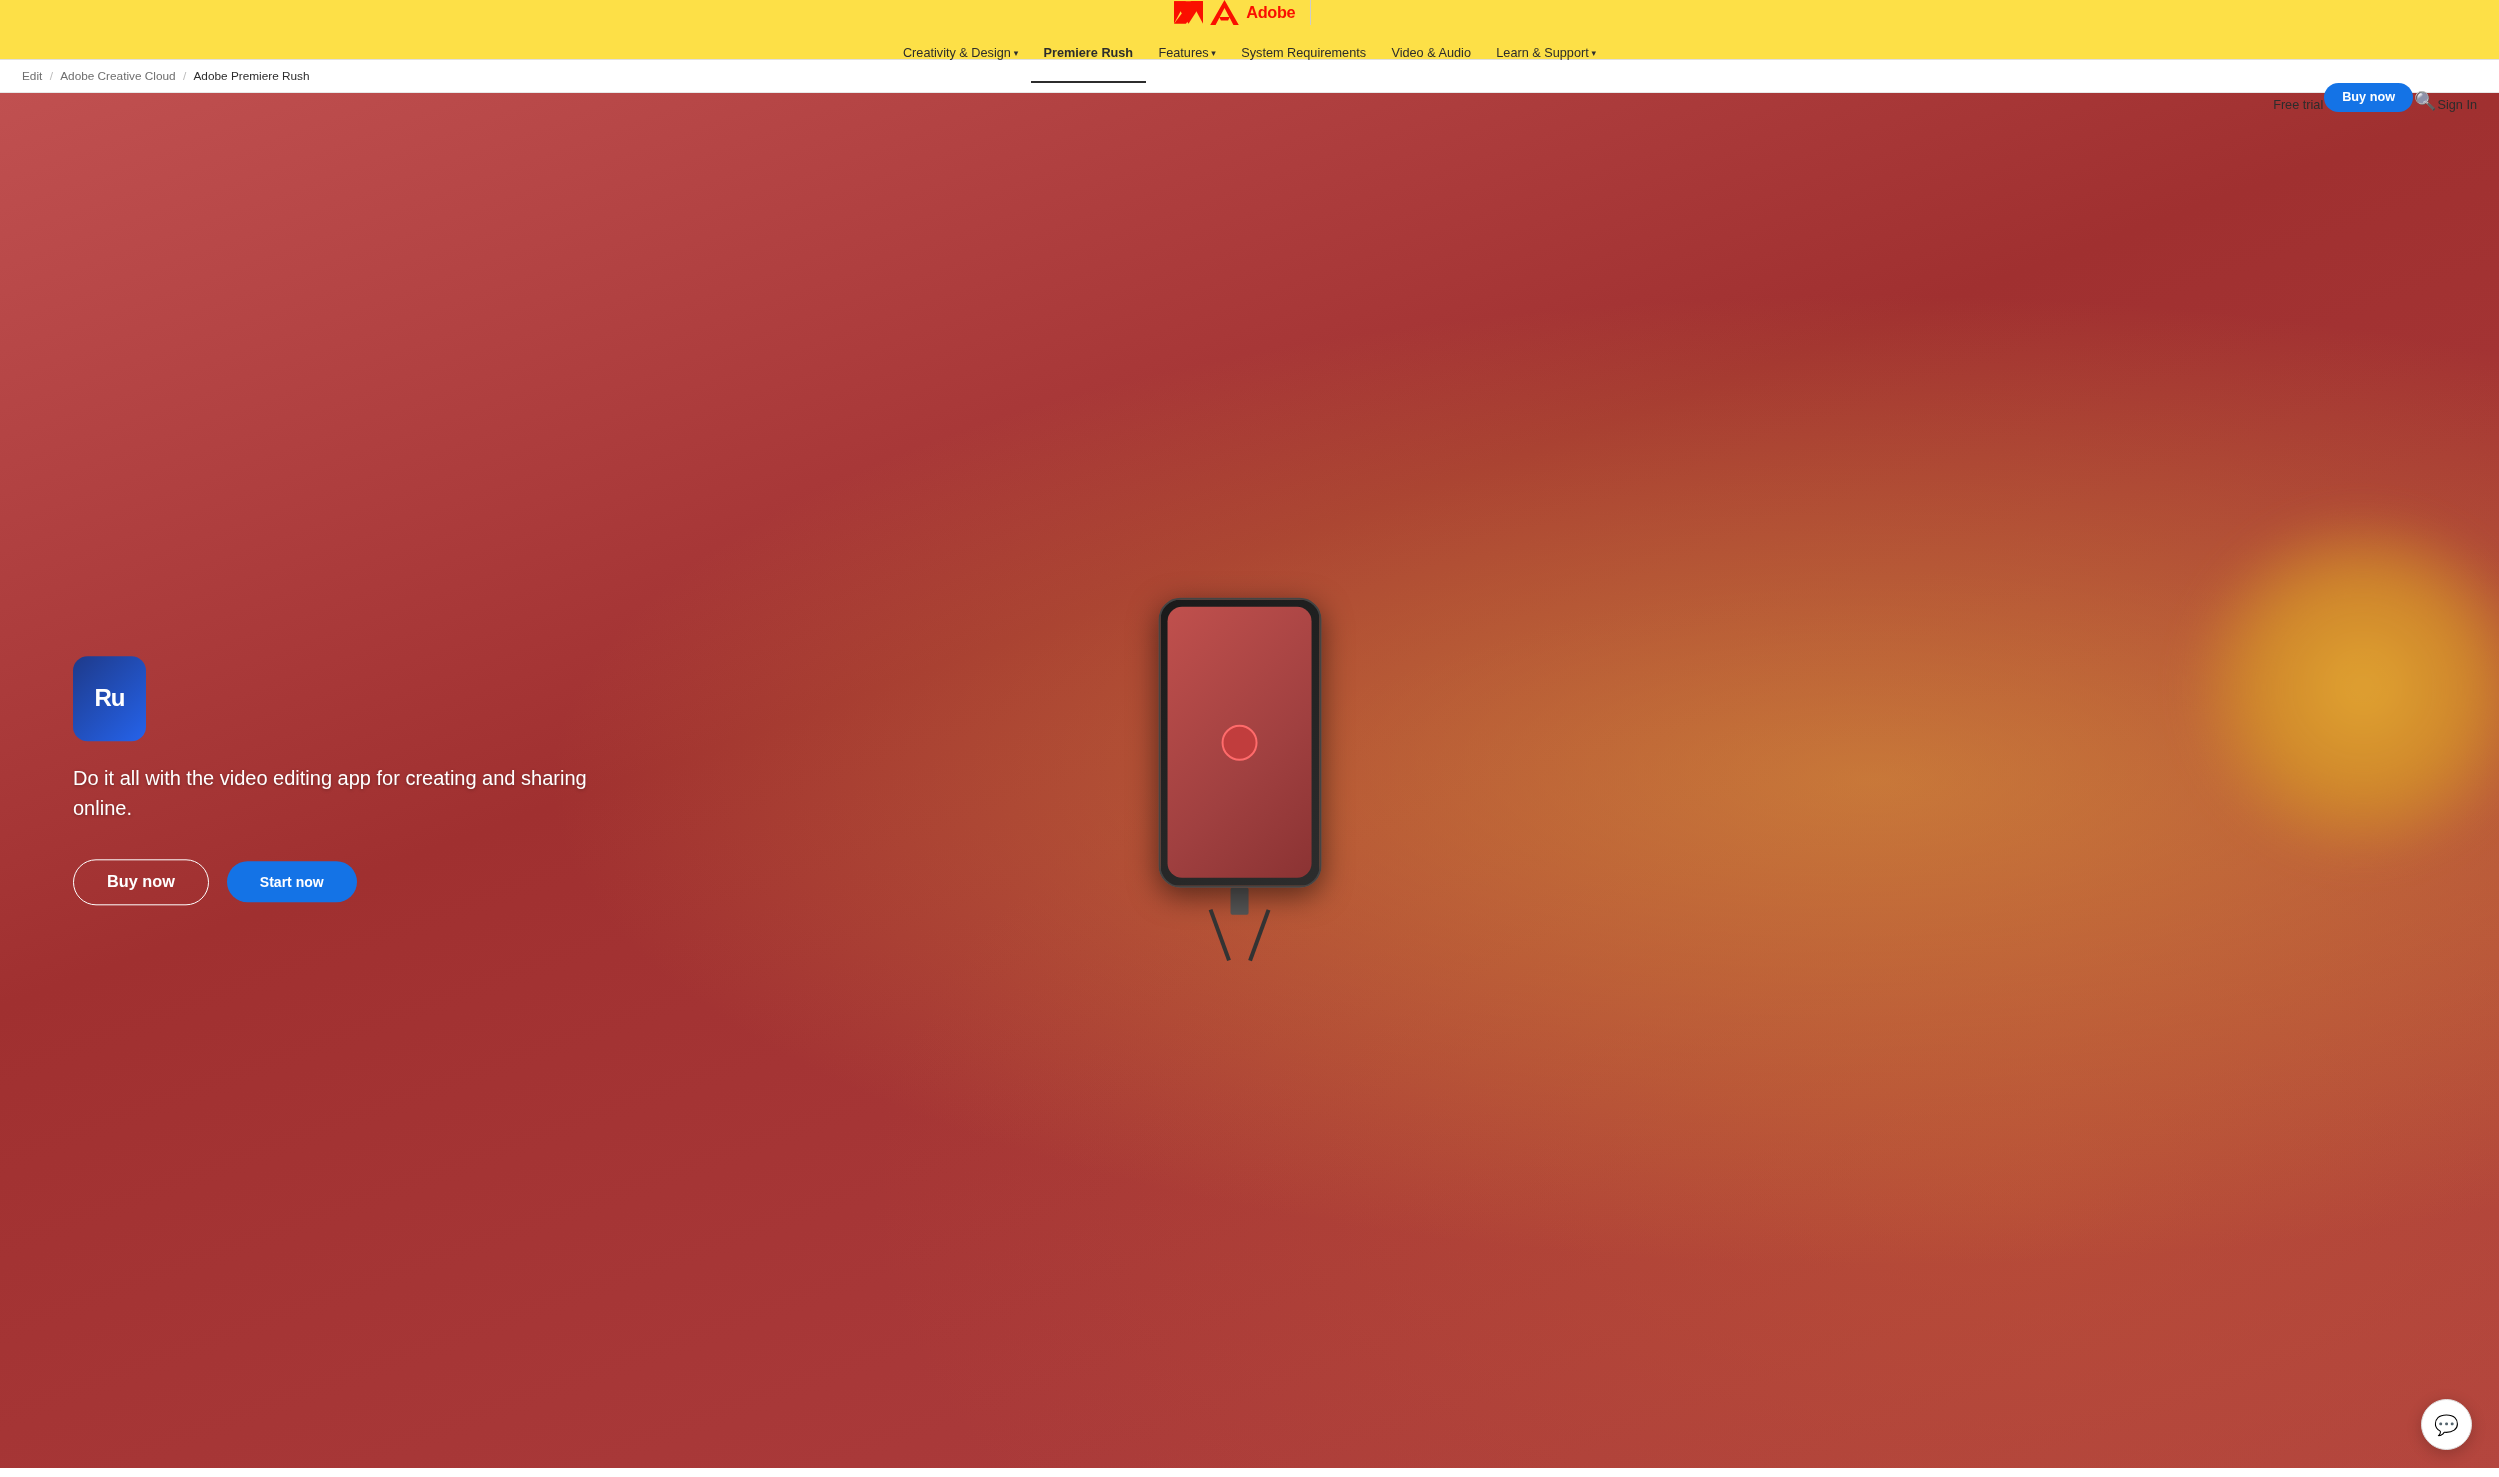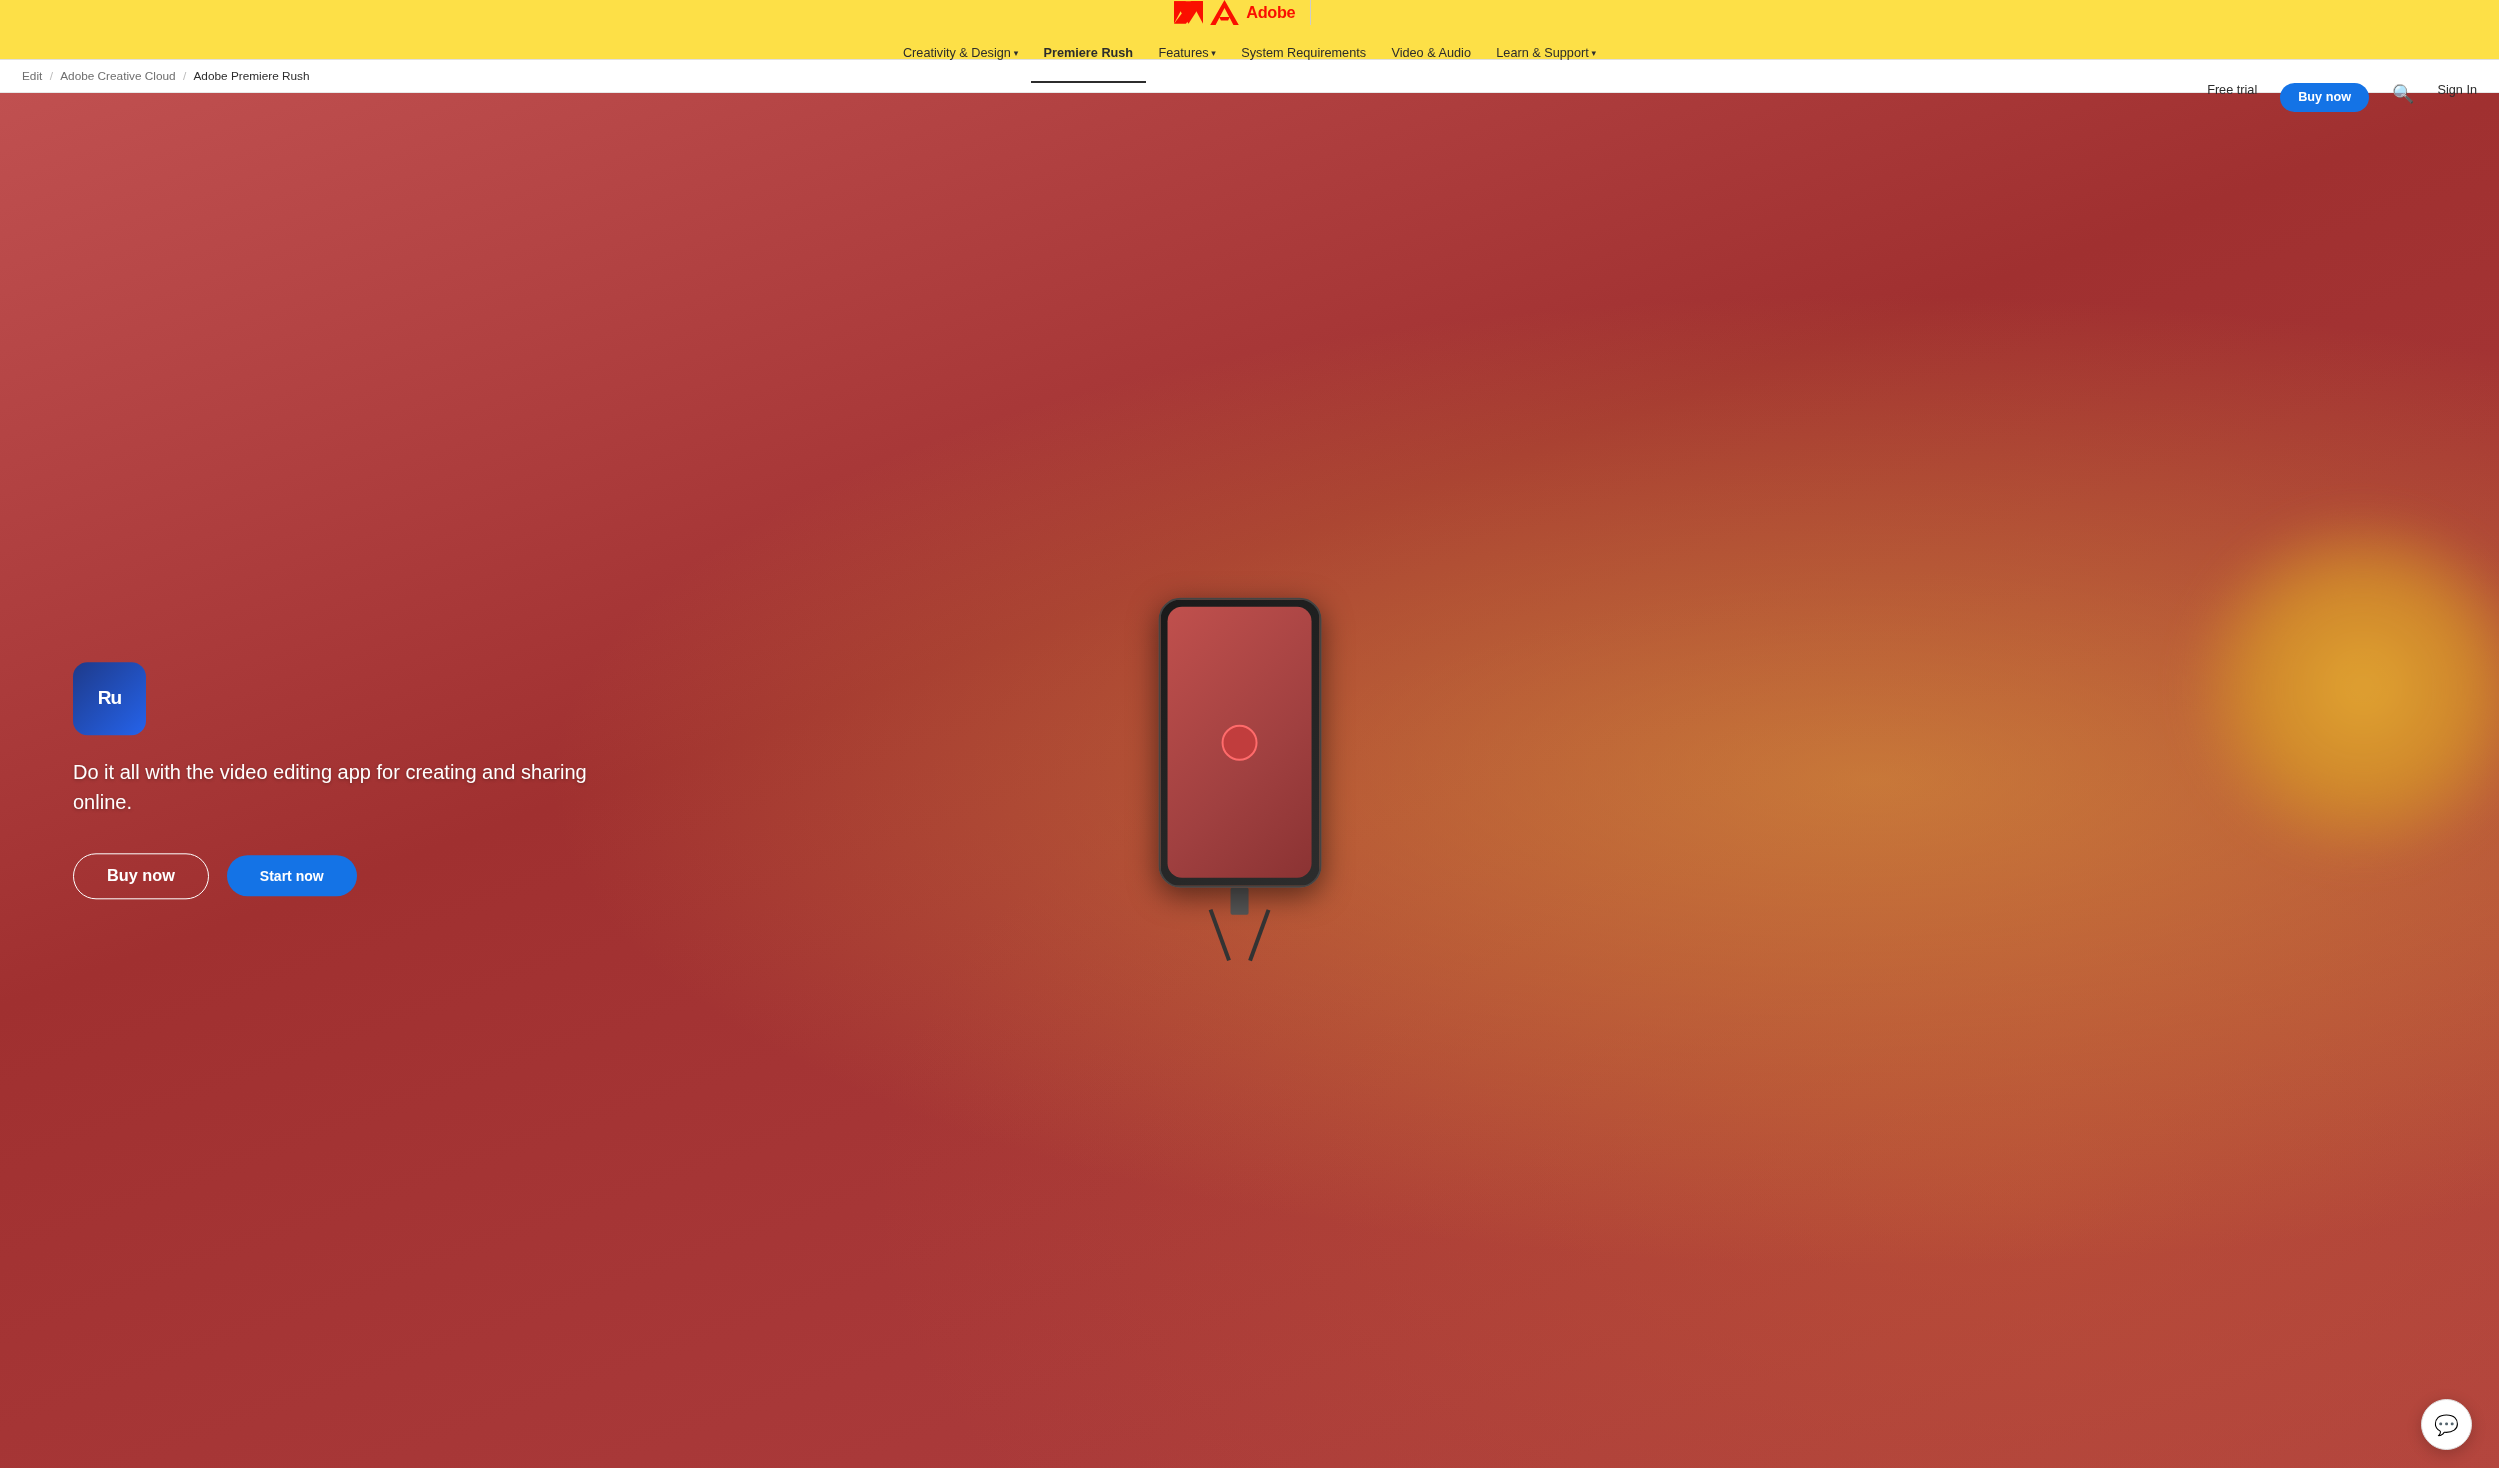--- a/index.html
+++ b/index.html
@@ -59,22 +59,22 @@
     .nav-link.active {
       font-weight: 700;
       border-bottom: 2.7px solid #2c2c2c;
     }
     .chevron-down {
       font-size: 9px;
       margin-left: 1.8px;
     }
     .nav-actions {
       display: flex;
-      align-items: flex-start;
-      gap: 23px;
+      align-items: flex-end;
+      gap: 1px;
       margin-left: auto;
     }
     .free-trial-link {
       font-size: 12.7px;
       color: #2c2c2c;
       cursor: pointer;
       text-decoration: none;
     }
     .buy-now-btn-nav {
       background: #1473e6;
@@ -213,28 +213,28 @@
       position: absolute;
       left: 73px;
       top: 50%;
       transform: translateY(-50%);
       color: #fff;
       max-width: 526px;
       z-index: 5;
     }
     .rush-app-icon {
       width: 73px;
-      height: 73px;
+      height: 85px;
       background: linear-gradient(135deg, #1e3a8a, #2563eb);
       border-radius: 14.5px;
       display: flex;
       align-items: center;
       justify-content: center;
       margin-bottom: 22px;
-      font-size: 19px;
+      font-size: 24px;
       font-weight: 900;
       color: #fff;
       font-style: normal;
       letter-spacing: -0.9px;
     }
     .hero-headline {
       font-size: 65px;
       font-weight: 900;
       line-height: 1.05;
       margin-bottom: 18px;

